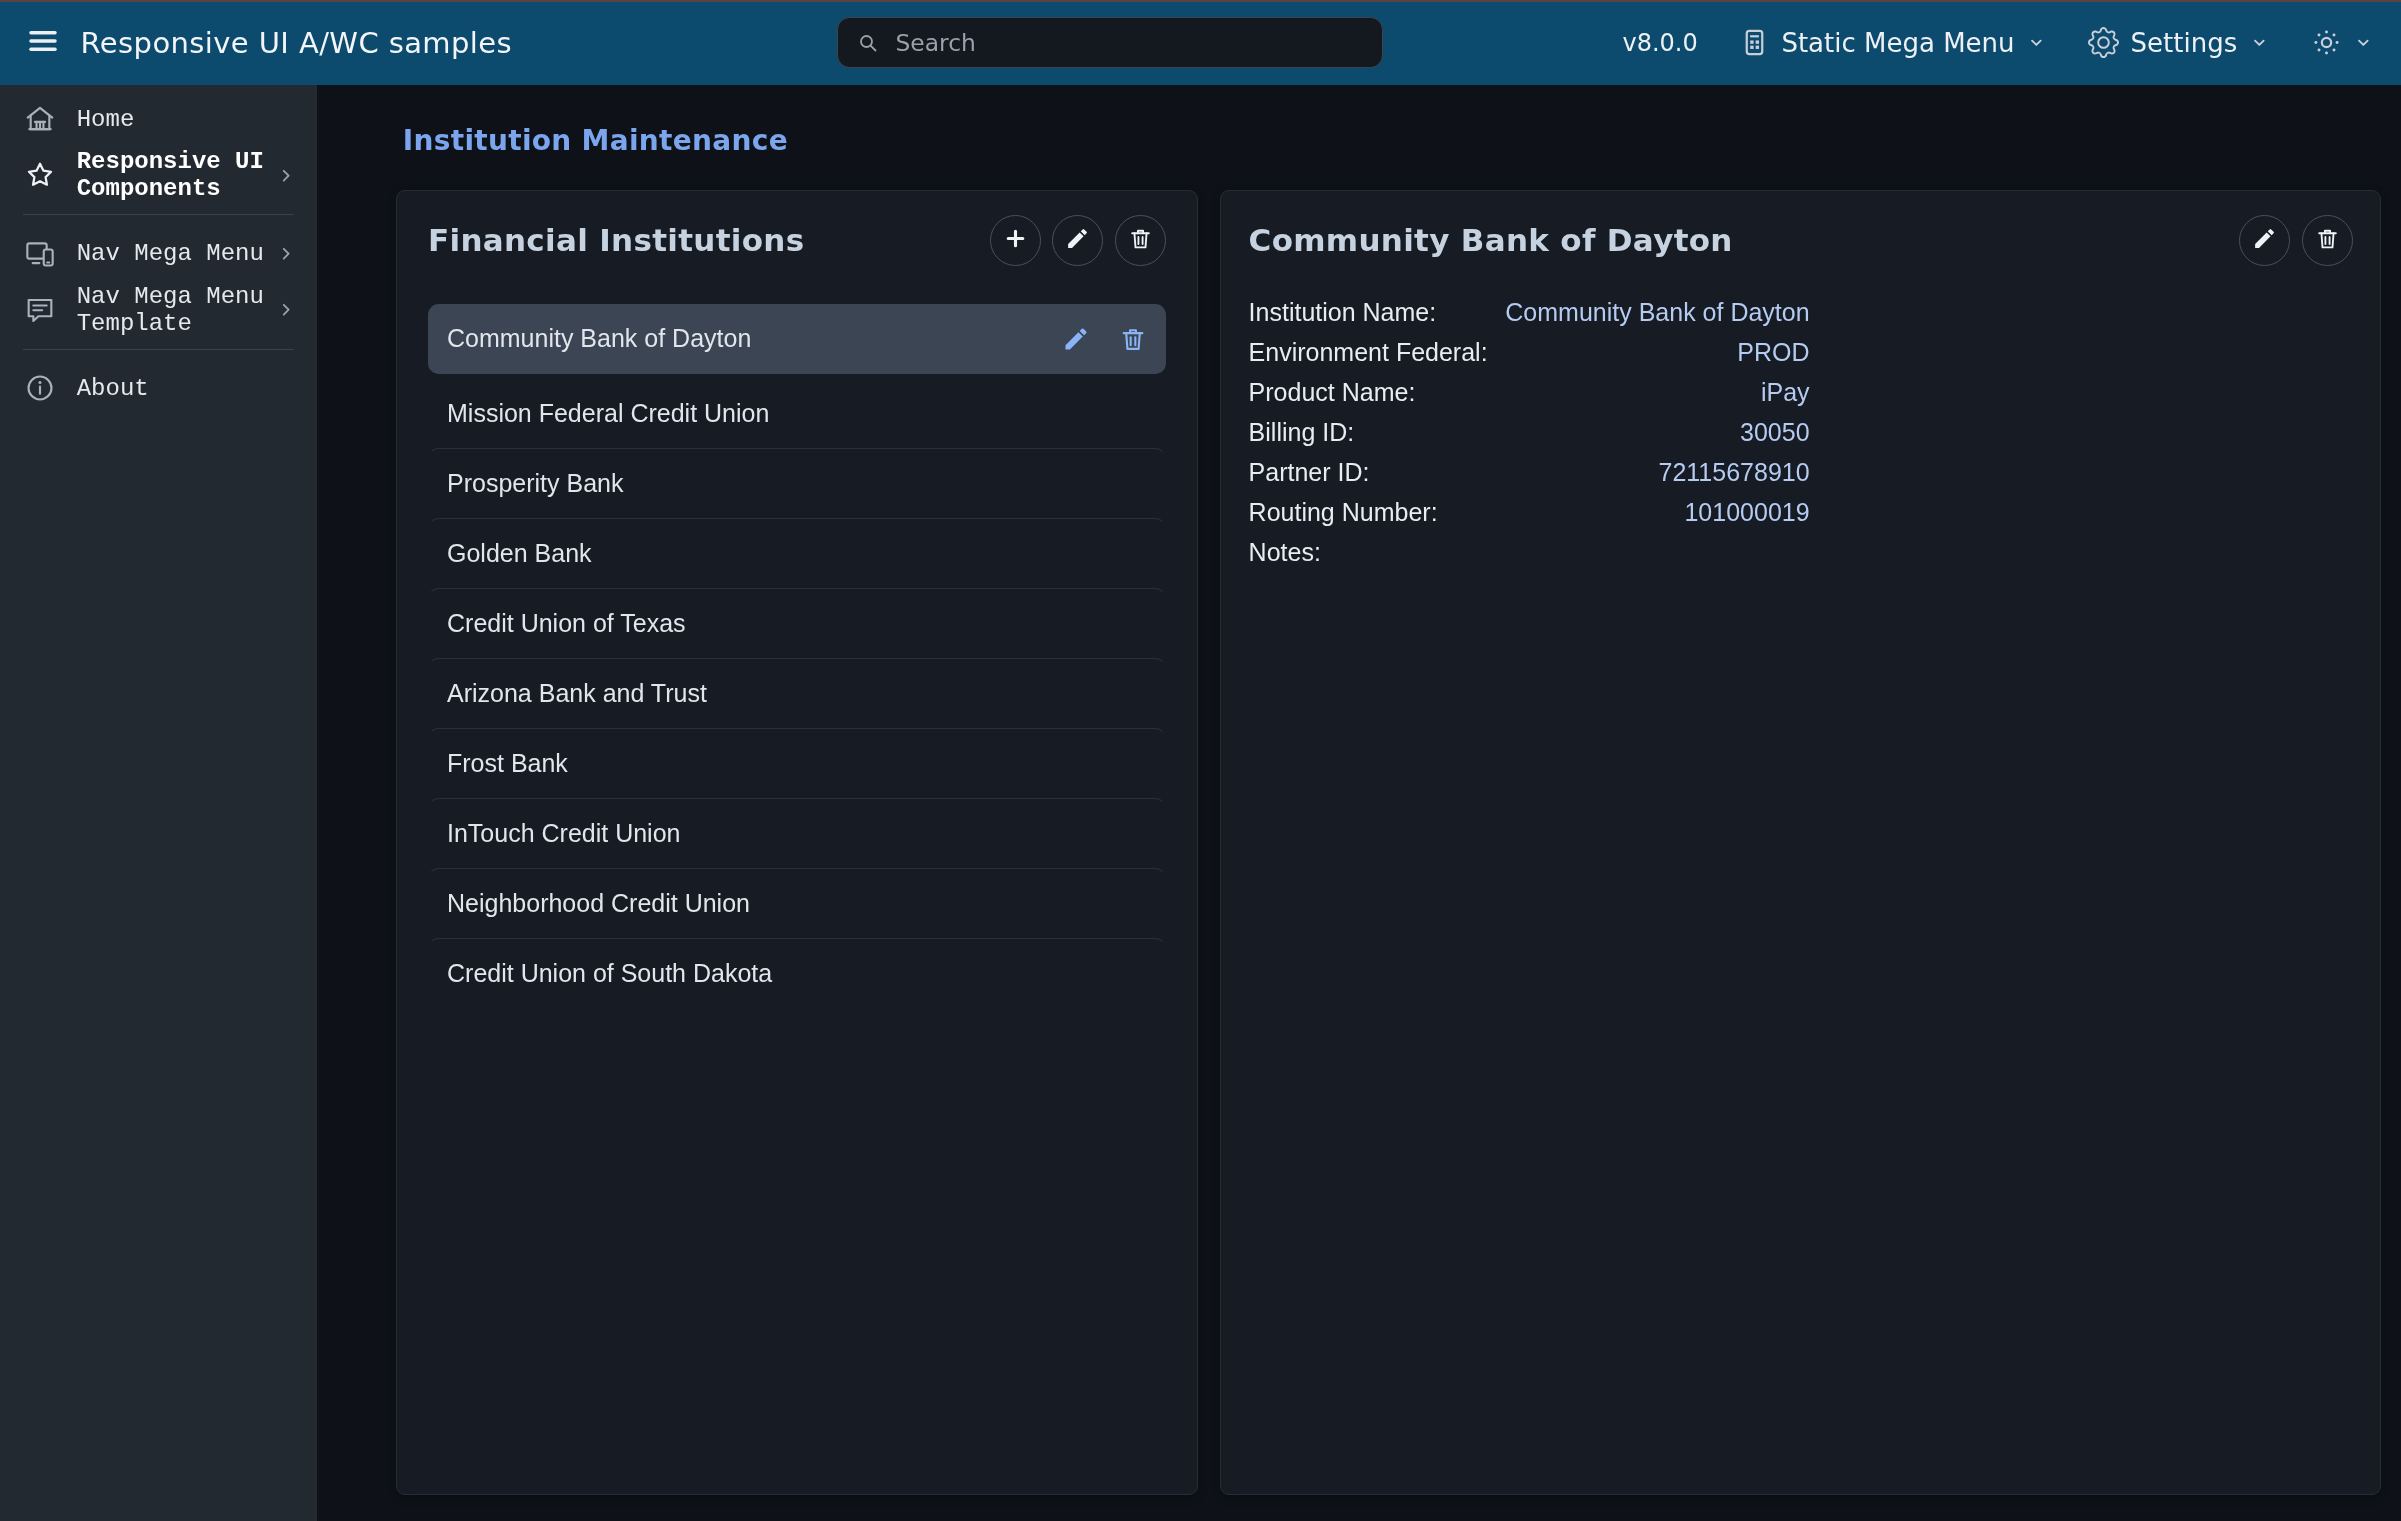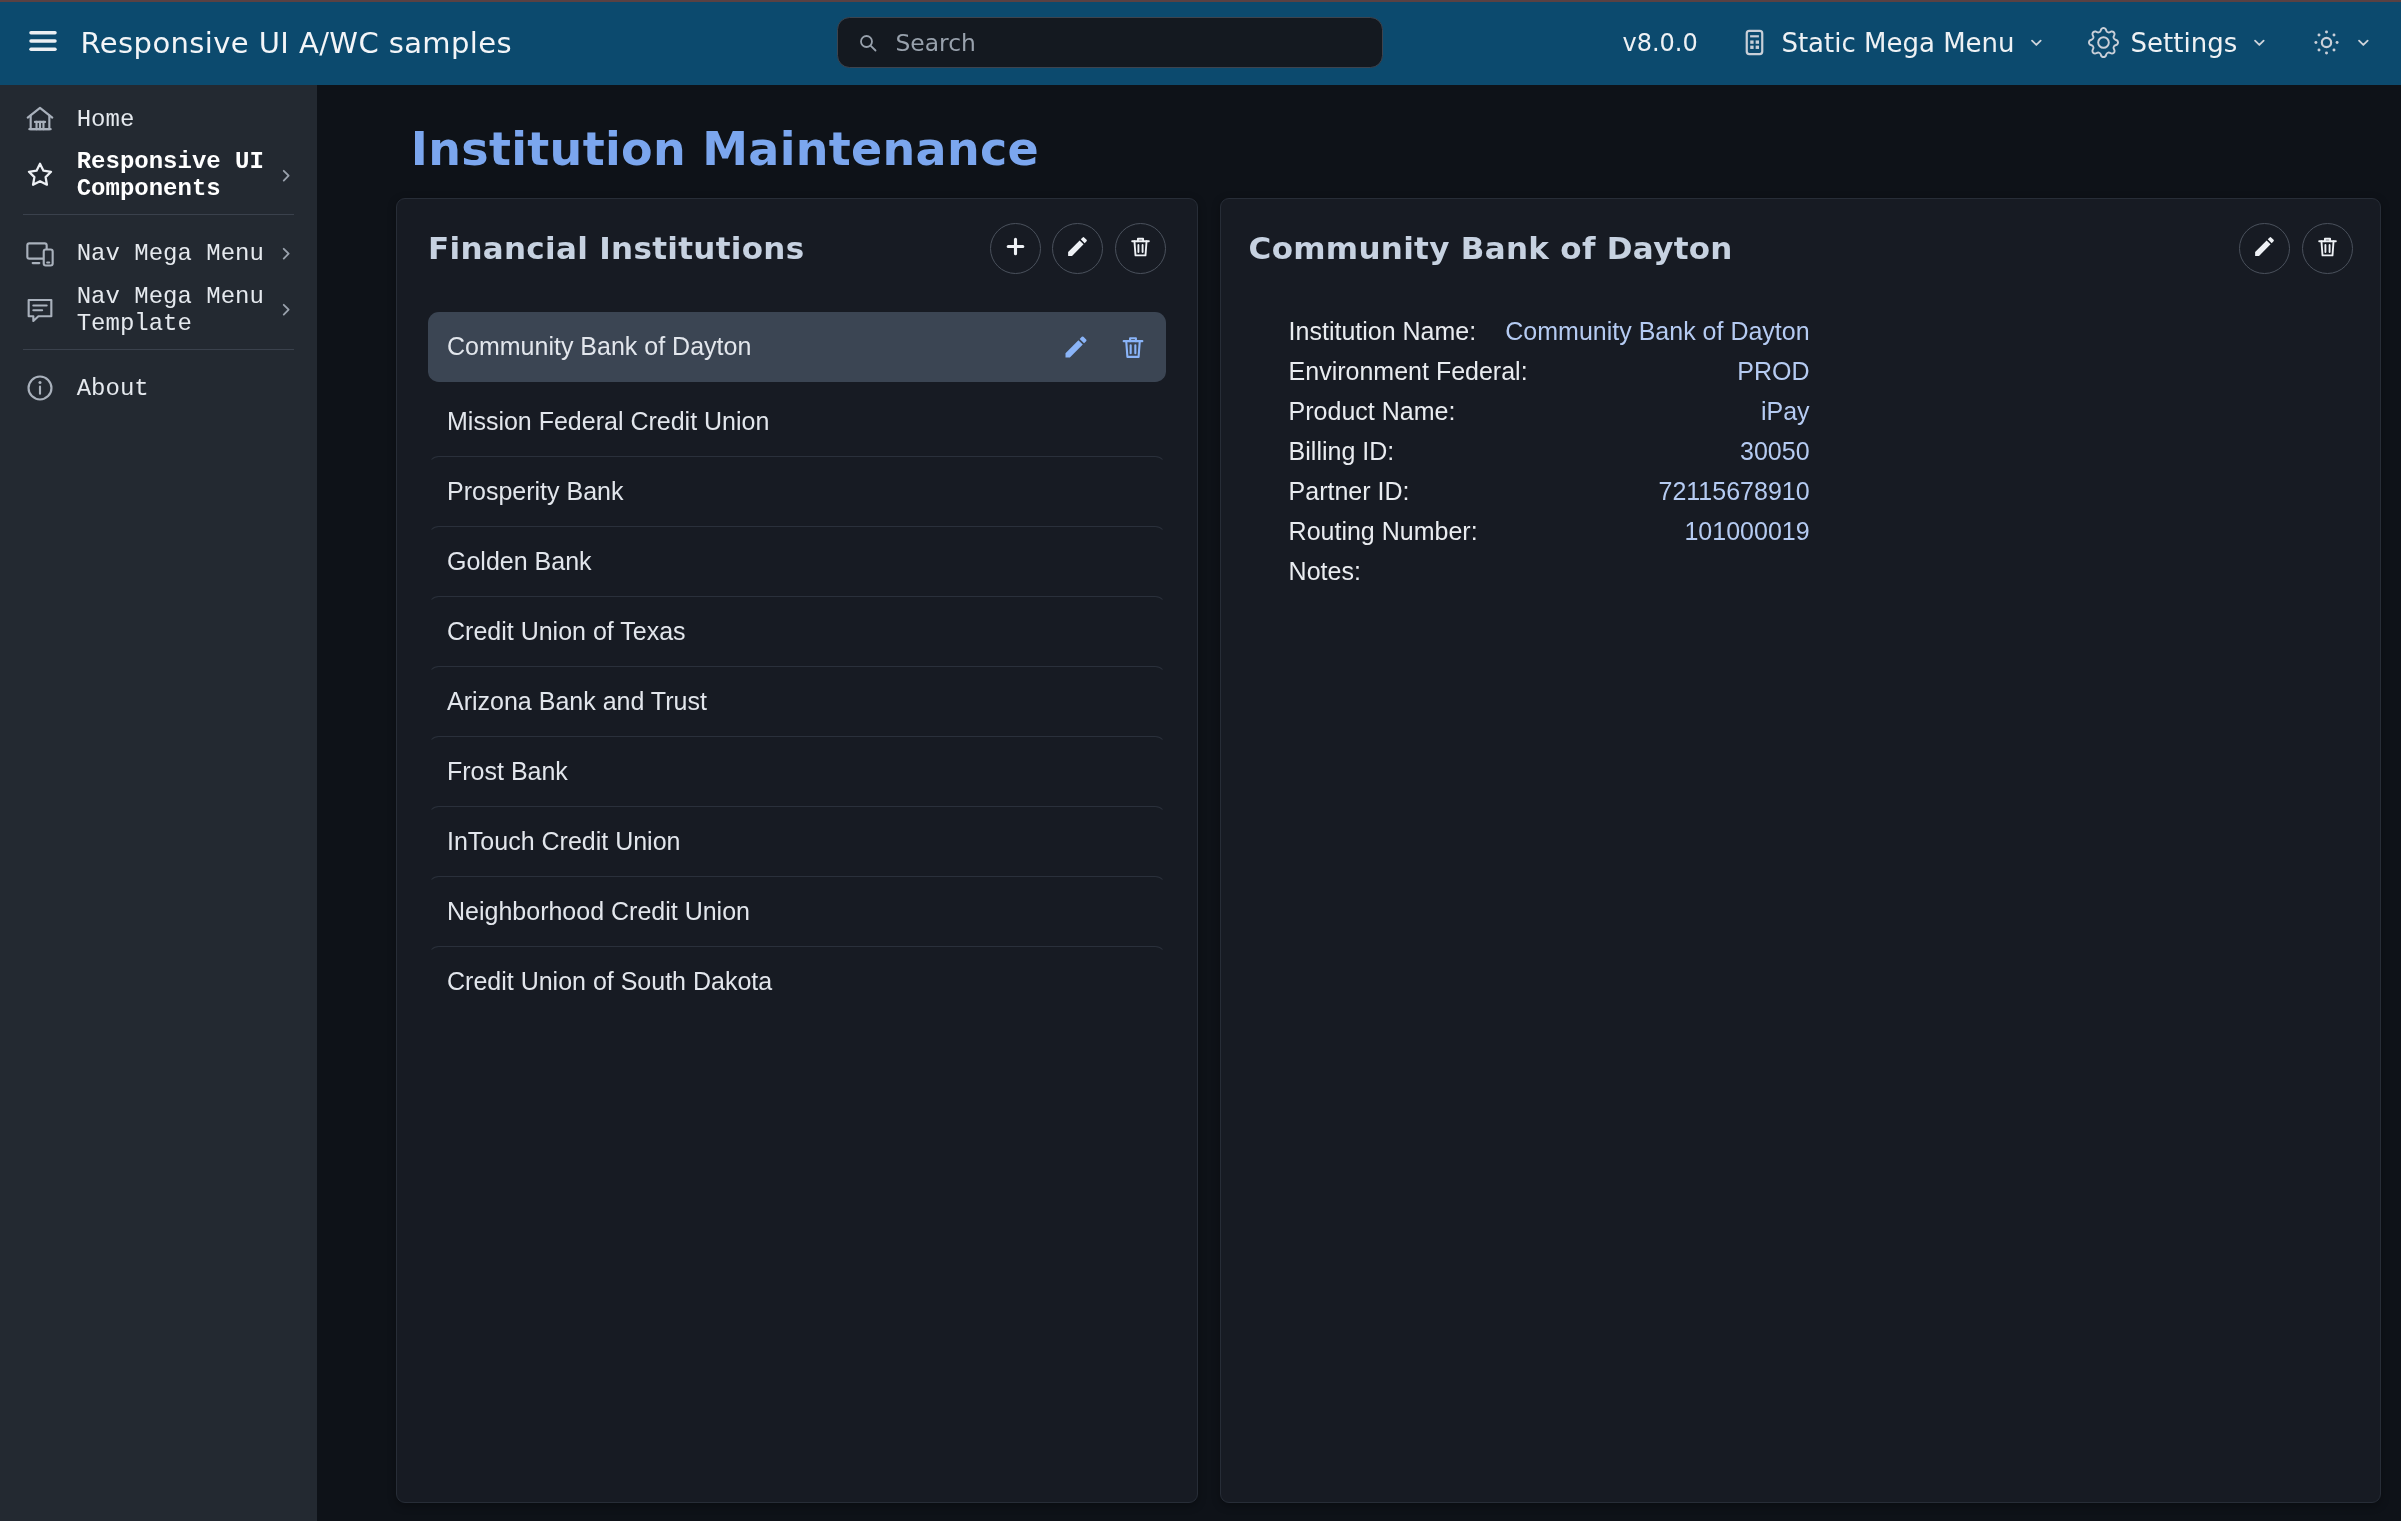--- a/index.html
+++ b/index.html
@@ -50,21 +50,21 @@
   }
   .side-item .icon { width:32px; height:32px; margin-right:20.7px; color:#a9b1bc; display:flex; }
   .side-item .icon svg { width:32px; height:32px; }
   .side-item.bold { font-weight:700; color:#ffffff; }
   .side-item.bold .icon { color:#eef1f5; }
   .side-chevron { margin-left:auto; color:#99a1ac; display:flex; }
   .side-chevron svg { width:23.4px; height:23.4px; }
   .side-divider { border-top:0.9px solid #3a414c; margin:15.3px 23.4px; }
   
   .main { position:absolute; left:365px; top:85px; right:0; bottom:0; padding:0 20px 0 31px; }
-  .page-title { margin:13px; padding:21.6px 0 0 1.8px; font-size:46px; line-height:58px; font-weight:600; color:#7ba6ee; letter-spacing:0.3px; }
+  .page-title { margin:5px; padding:21.6px 0 0 1.8px; font-size:28px; line-height:58px; font-weight:600; color:#7ba6ee; letter-spacing:0.3px; }
   .cards { display:flex; gap:21.6px; height:1305px; margin-top:20.7px; }
   .card {
     background:#171b23; border:0.9px solid #272d37; border-radius:9px;
     box-shadow:0 2.7px 9px rgba(0,0,0,.3);
   }
   .list-card { width:802px; flex:none; padding:23.4px 31px; }
   .detail-card { flex:1; padding:23.4px 27px 23.4px 28px; }
   .card-head { display:flex; align-items:center; justify-content:space-between; height:51px; }
   .card-title { font-size:31px; font-weight:600; color:#c7d2e1; letter-spacing:0.3px; }
   .actions { display:flex; gap:11.7px; }
@@ -81,21 +81,21 @@
   }
   .fi-row + .fi-row { border-top-color:#2a303b; }
   .fi-row.selected { background:#3b4553; margin-bottom:4.5px; border-color:transparent; }
   .fi-row.selected + .fi-row { border-top-color:transparent; }
   .fi-name { white-space:nowrap; }
   .row-actions { margin-left:auto; display:flex; gap:29px; color:#8ab4f8; align-items:center; }
   .row-actions .act { display:flex; }
   .row-actions .act svg { width:28px; height:28px; }
   
   .fields { margin-top:32px; width:561px; font-family:"Liberation Sans", sans-serif; }
-  .field-row { display:flex; height:40px; align-items:flex-end;margin-left:40px; }
+  .field-row { display:flex; height:40px; align-items:flex-start; }
   .field-label { color:#e9ecf0; font-size:25px; white-space:nowrap; }
   .field-value { margin-left:auto; color:#b5cbf2; font-size:25px; text-align:right; white-space:nowrap; }
 </style>
 </head>
 <body>
 
 <div class="topline"></div>
 
 <header class="topbar">
   <button class="hamburger">

